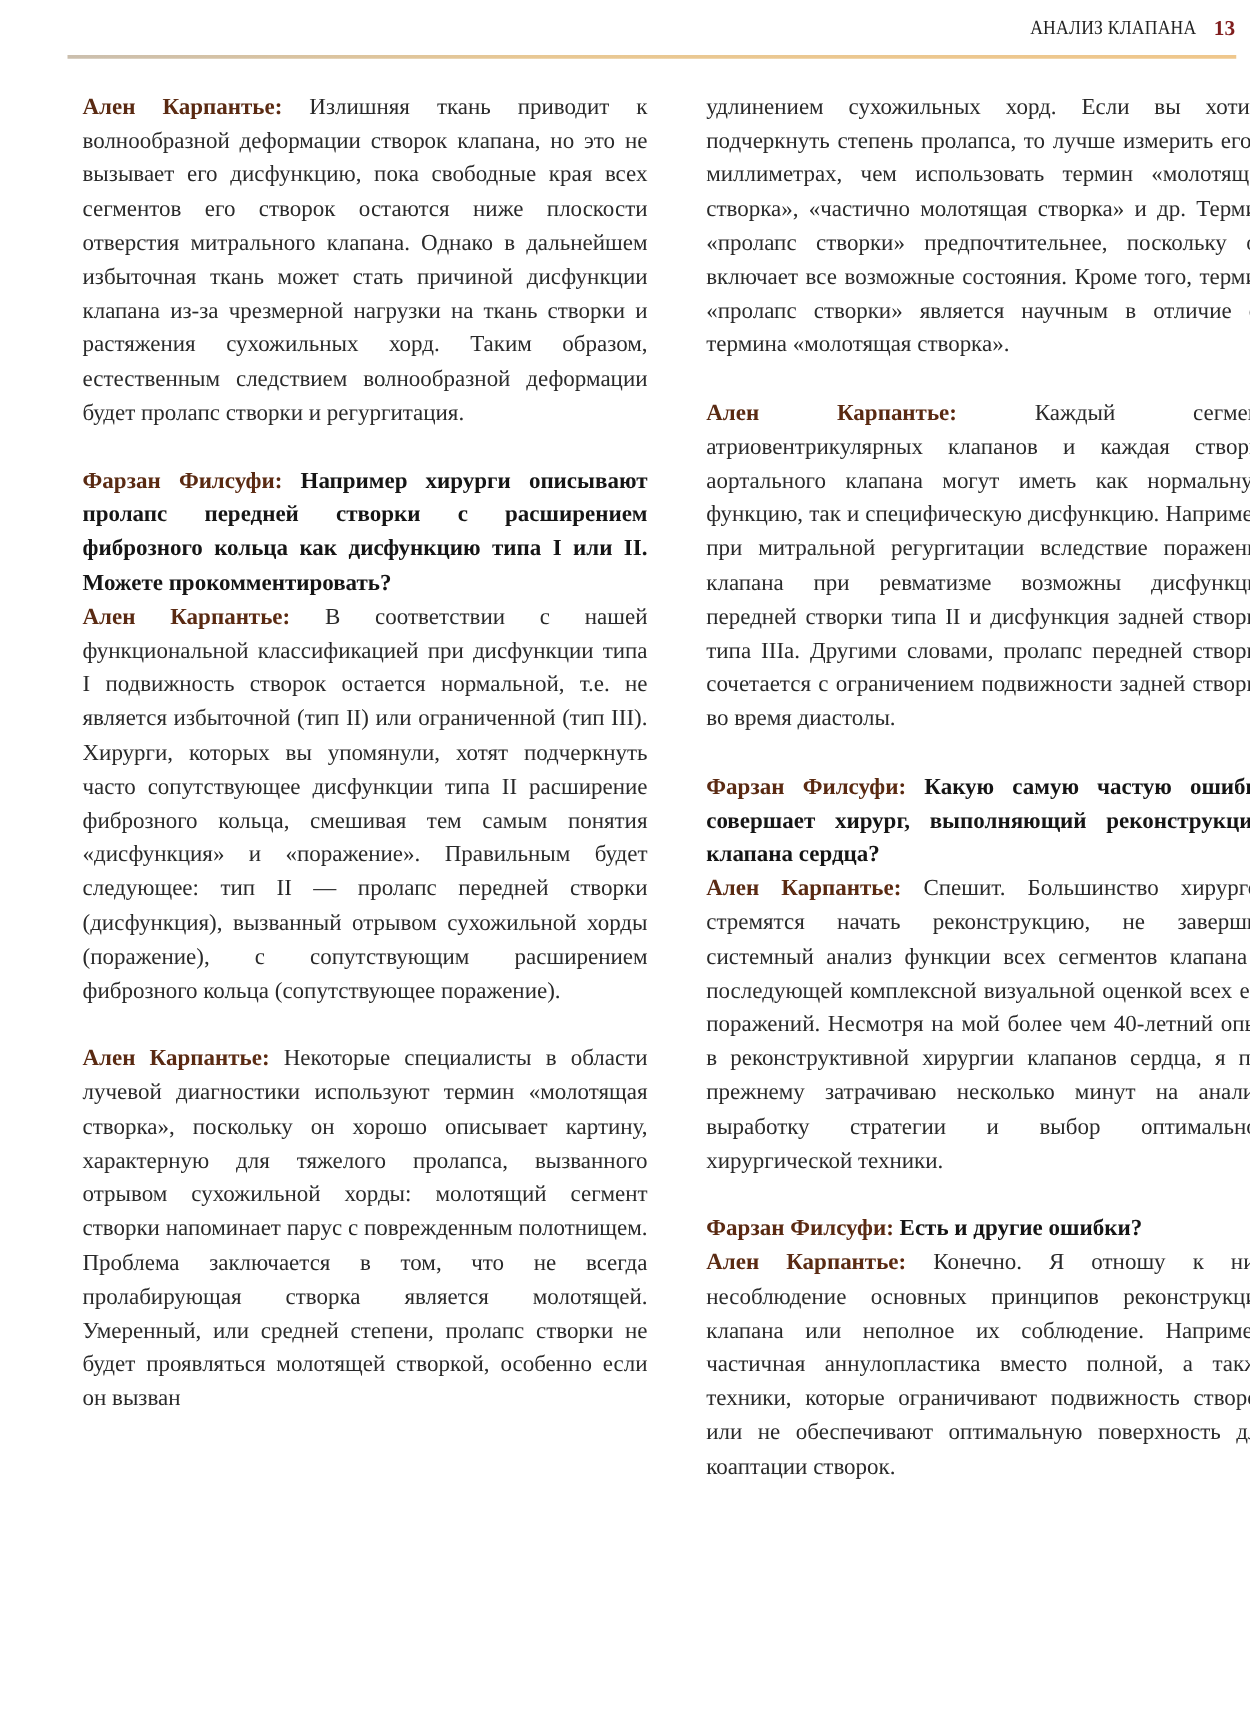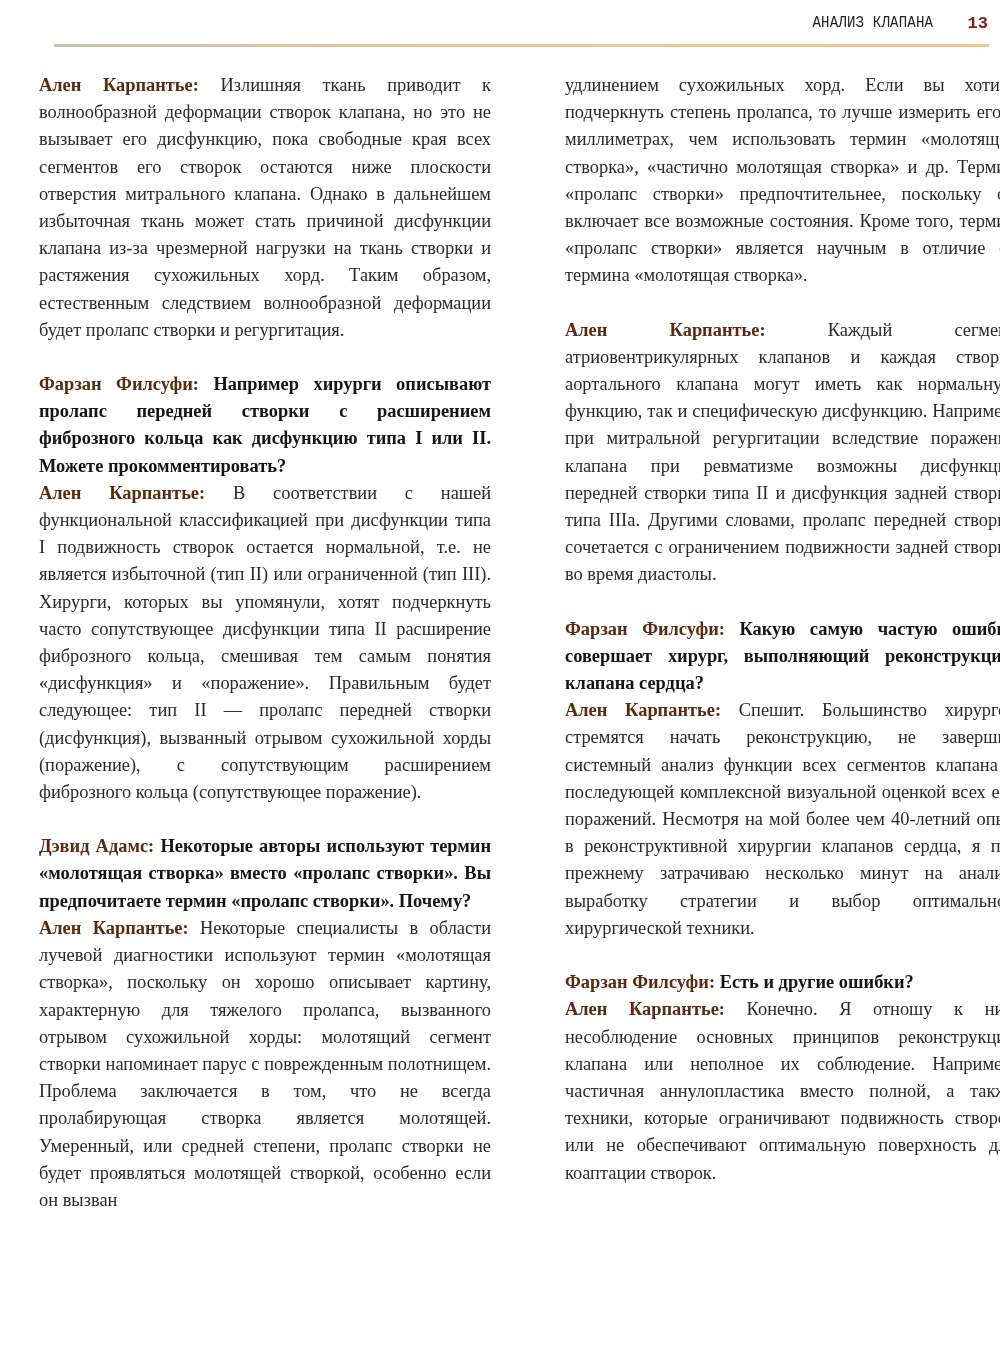--- a/index.html
+++ b/index.html
@@ -1,34 +1,34 @@
 <!DOCTYPE html>
 <html><head>
 <meta charset="utf-8">
 <style>
   html, body { margin: 0; padding: 0; background: #ffffff; }
   body { width: 1000px; height: 1367px; position: relative; overflow: hidden; }
   .running-head {
     position: absolute; top: 8px; right: 12px; height: 30px;
-    display: flex; align-items: center; gap: 34px;
-    font-family: Liberation Mono, monospace;
+    display: flex; align-items: center; gap: 14px;
+    font-family: Liberation Serif, serif;
   }
   .running-title { font-size: 16px; color: #222; letter-spacing: 0.2px; transform: scaleX(0.88); transform-origin: right center; }
   .page-number { font-size: 17px; font-weight: bold; color: #7f1d1d; }
   .rule {
     position: absolute; top: 44px; left: 54px; width: 935px; height: 3px;
     background: linear-gradient(90deg, #cbbfae 0%, #e8c894 40%, #efc78c 100%);
   }
   .col {
     position: absolute; top: 72px; width: 452px;
     font-family: "Liberation Serif", "DejaVu Serif", serif;
     font-size: 18.4px; line-height: 27.2px; color: #1e1e1e;
     text-align: justify; hyphens: manual;
   }
-  .col.left { left: 39px; }
+  .col.left { left: 66px; }
   .col.right { left: 565px; width: 451px; top: 72px; }
   .block { margin: 0 0 27px 0; }
   .speaker { font-weight: bold; color: #5a2a12; }
   .question { font-weight: bold; color: #151515; }
   .answer { color: #2a2a2a; }
   p { margin: 0; }
 </style>
 </head>
 <body>
 
@@ -40,21 +40,20 @@
 
 <div class="col left">
   <div class="block">
     <p><span class="speaker">Ален Карпантье:</span><span class="answer"> Излишняя ткань приводит к волнообразной деформации створок клапана, но это не вызывает его дисфункцию, пока свободные края всех сегментов его створок остаются ниже плоскости отверстия митрального клапана. Однако в дальнейшем избыточная ткань может стать причиной дисфункции клапана из-за чрезмерной нагрузки на ткань створки и растяжения сухожильных хорд. Таким образом, естественным следствием волнообразной деформации будет пролапс створки и регургитация.</span></p>
   </div>
   <div class="block">
     <p><span class="speaker">Фарзан Филсуфи:</span><span class="question"> Например хирурги описывают пролапс передней створки с расширением фиброзного кольца как дисфункцию типа I или II. Можете прокомментировать?</span></p>
     <p><span class="speaker">Ален Карпантье:</span><span class="answer"> В соответствии с нашей функциональной классификацией при дисфункции типа I подвижность створок остается нормальной, т.е. не является избыточной (тип II) или ограниченной (тип III). Хирурги, которых вы упомянули, хотят подчеркнуть часто сопутствующее дисфункции типа II расширение фиброзного кольца, смешивая тем самым понятия «дисфункция» и «поражение». Правильным будет следующее: тип II — пролапс передней створки (дисфункция), вызванный отрывом сухожильной хорды (поражение), с сопутствующим расширением фиброзного кольца (сопутствующее поражение).</span></p>
   </div>
   <div class="block">
-    <p><span class="speaker">Дэвид Адамс:</span><span class="question"> Некоторые авторы используют термин «молотящая створка» вместо «пролапс створки». Вы предпочитаете термин «пролапс створки». Почему?</span></p>
     <p><span class="speaker">Ален Карпантье:</span><span class="answer"> Некоторые специалисты в области лучевой диагностики используют термин «молотящая створка», поскольку он хорошо описывает картину, характерную для тяжелого пролапса, вызванного отрывом сухожильной хорды: молотящий сегмент створки напоминает парус с поврежденным полотнищем. Проблема заключается в том, что не всегда пролабирующая створка является молотящей. Умеренный, или средней степени, пролапс створки не будет проявляться молотящей створкой, особенно если он вызван</span></p>
   </div>
 </div>
 
 <div class="col right">
   <div class="block">
     <p><span class="answer">удлинением сухожильных хорд. Если вы хотите подчеркнуть степень пролапса, то лучше измерить его в миллиметрах, чем использовать термин «молотящая створка», «частично молотящая створка» и др. Термин «пролапс створки» предпочтительнее, поскольку он включает все возможные состояния. Кроме того, термин «пролапс створки» является научным в отличие от термина «молотящая створка».</span></p>
   </div>
   <div class="block">
     <p><span class="speaker">Ален Карпантье:</span><span class="answer"> Каждый сегмент атриовентрикулярных клапанов и каждая створка аортального клапана могут иметь как нормальную функцию, так и специфическую дисфункцию. Например, при митральной регургитации вследствие поражения клапана при ревматизме возможны дисфункция передней створки типа II и дисфункция задней створки типа IIIa. Другими словами, пролапс передней створки сочетается с ограничением подвижности задней створки во время диастолы.</span></p>

